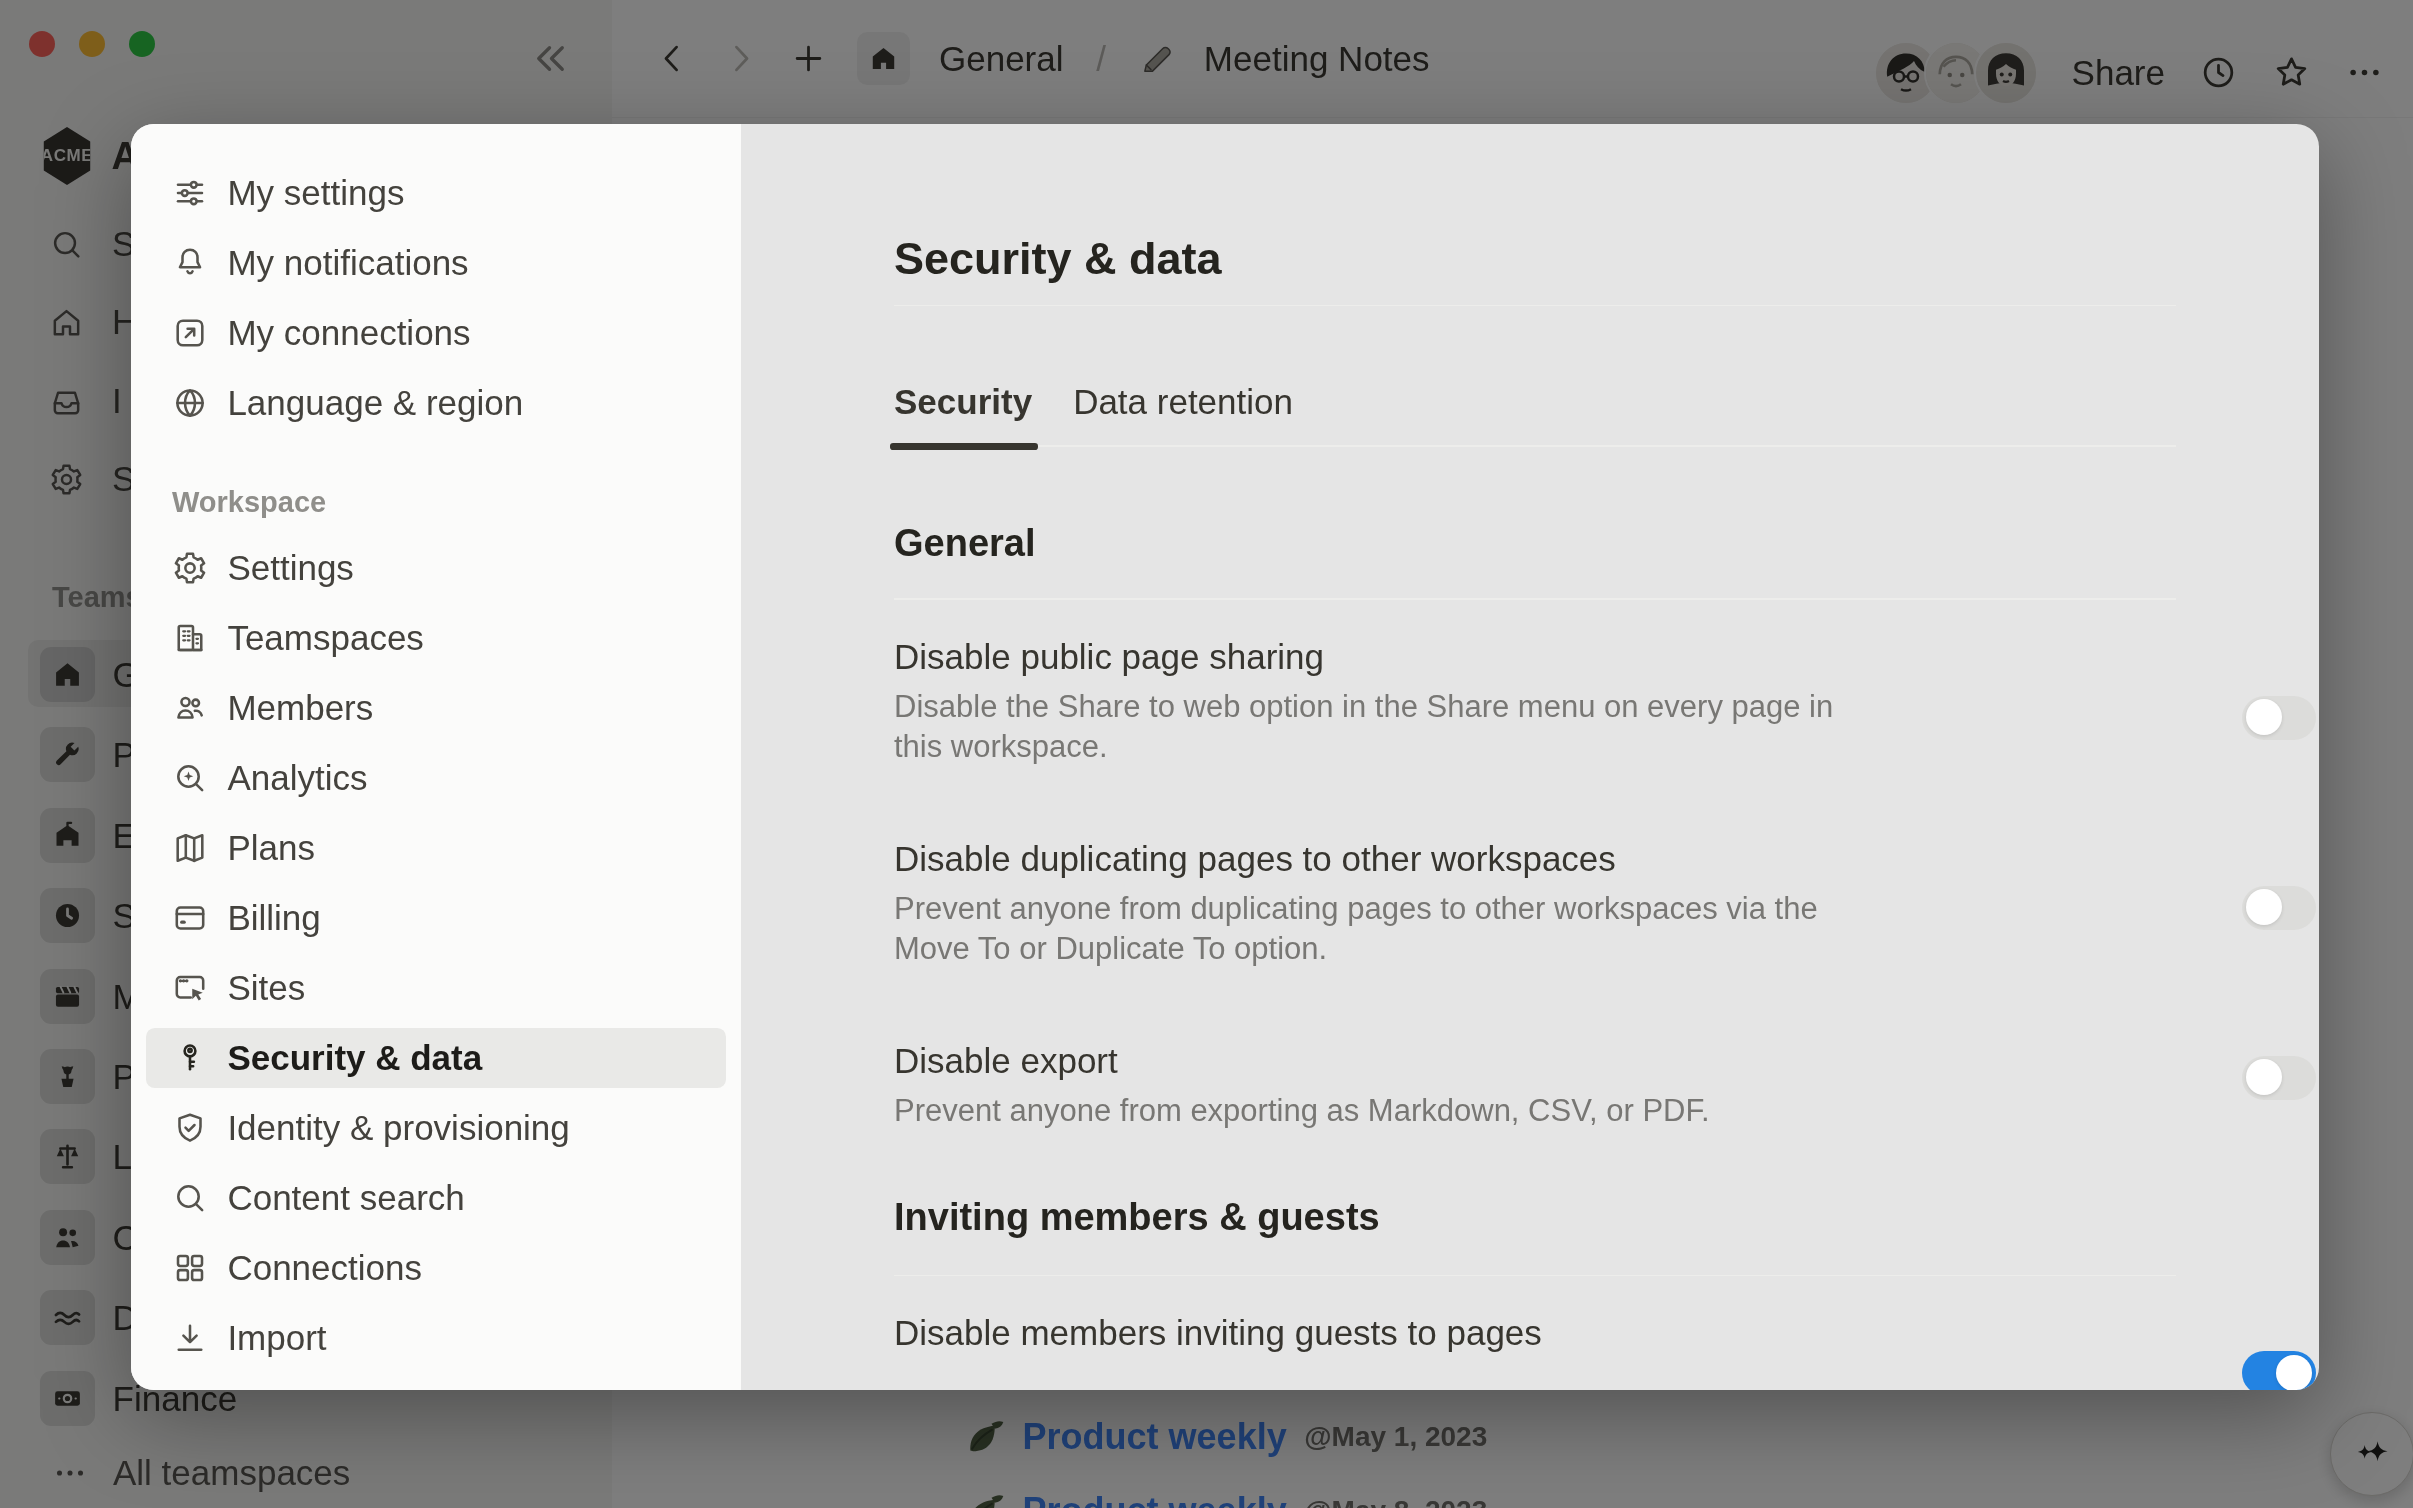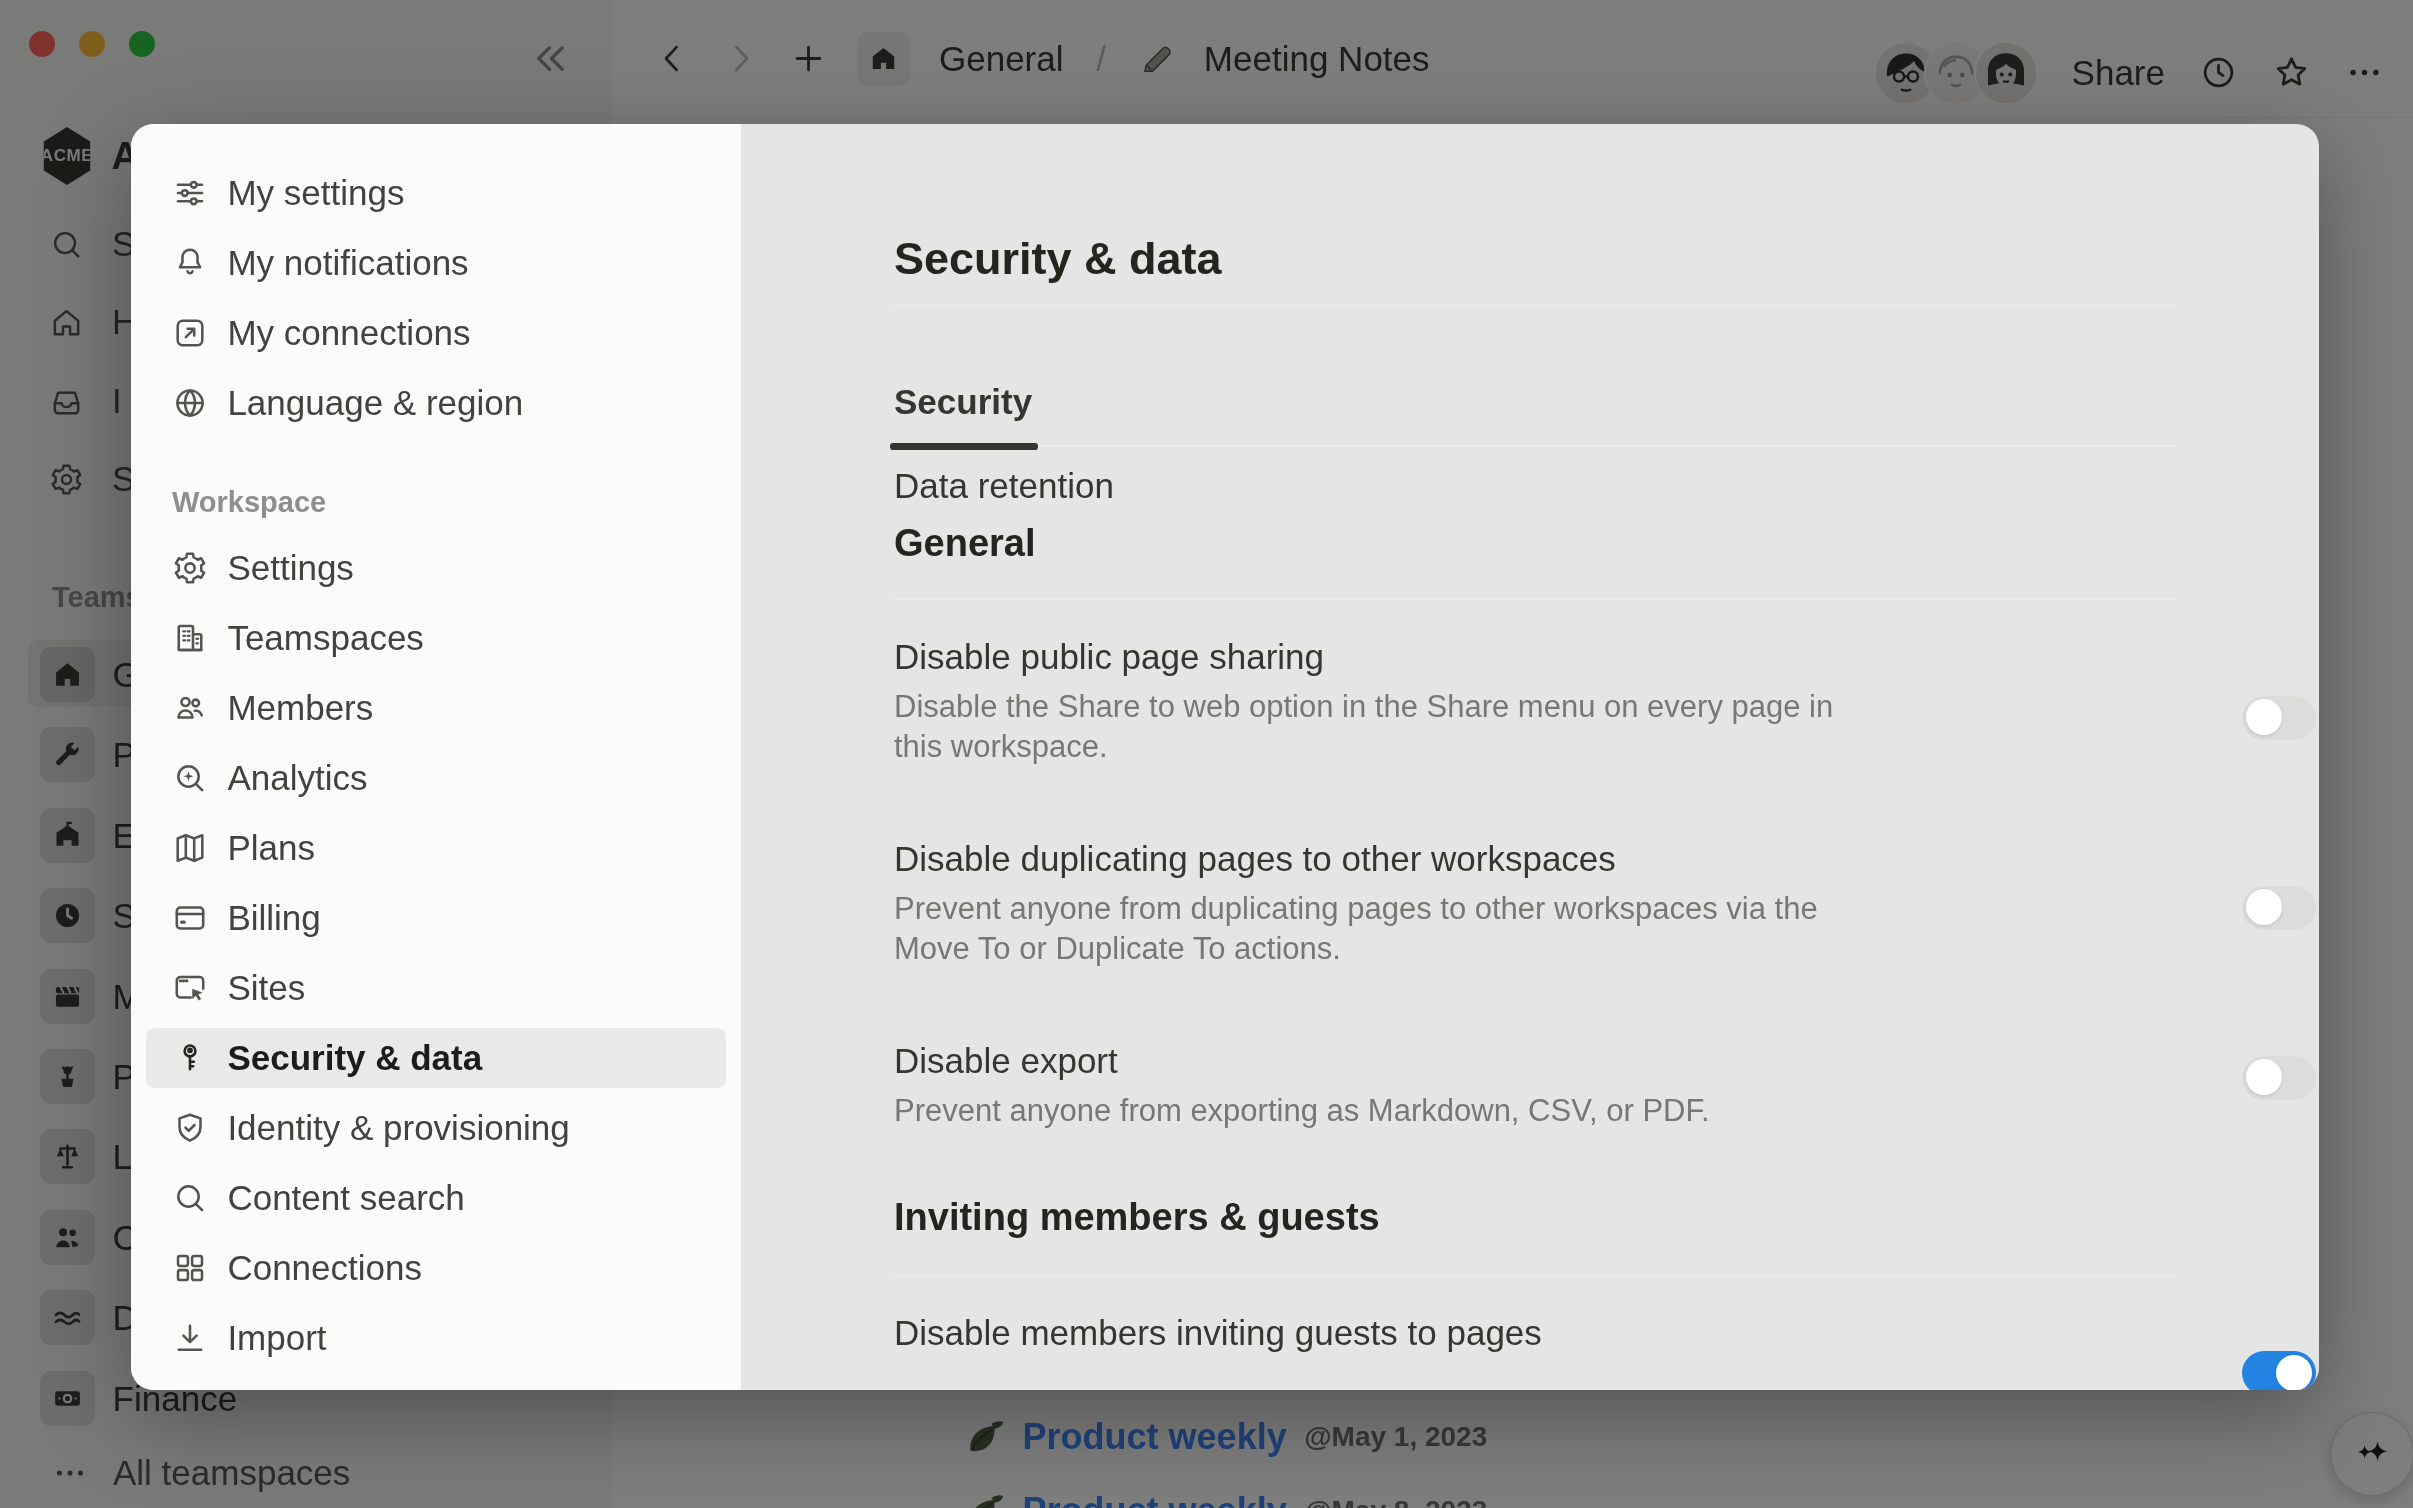--- a/index.html
+++ b/index.html
@@ -66,21 +66,21 @@
   .m-item{height:60px;margin:0 15px 10px 15px;border-radius:8.8px;display:flex;align-items:center;padding-left:26.4px;gap:19px;font-size:35px;color:#44423d;cursor:pointer;}
   .m-item .ic{width:36px;height:36px;color:#56544e;flex:none;}
   .m-item.active{background:#e9e9e7;font-weight:700;color:#1d1c19;}
   .m-item.active .ic{color:#26251f;}
   #m-ws-label{margin:53px 0 19px 41px;font-size:29px;font-weight:600;color:#8f8e8a;}
 
   #m-content{flex:1;position:relative;box-sizing:border-box;padding:107px 0 0 153px;overflow:hidden;}
   #m-title{font-size:45px;line-height:55px;font-weight:600;color:#25241f;}
   .divider{width:1282px;height:1.3px;background:#ededeb;}
   #div-title{margin-top:19px;}
-  #tabs{margin-top:74px;height:75px;width:1282px;position:relative;display:flex;gap:41px;flex-direction:column;}
+  #tabs{margin-top:74px;height:75px;width:1282px;position:relative;display:flex;gap:41px;}
   .tab{font-size:35px;line-height:43px;color:#37352f;cursor:pointer;position:relative;z-index:1;}
   .tab.active{font-weight:600;}
   #tab-line{position:absolute;left:0;top:65px;width:1282px;height:1.3px;background:#ededeb;}
   #tab-underline{position:absolute;top:63px;height:6.3px;border-radius:3.1px;background:#37352f;z-index:2;}
   .sec-heading{font-size:38px;line-height:47px;font-weight:600;color:#25241f;}
   .mt-sec0{margin-top:65px;}
   .mt-sec1{margin-top:28px;}
   .sec-div0{margin-top:31px;}
   .sec-div1{margin-top:34px;}
   .s-row{position:relative;padding:35px 113px 35px 0;}
@@ -582,21 +582,21 @@
           <div class="divider sec-div0"></div>
           <div class="s-row">
             <div class="rt">Disable public page sharing</div>
             <div class="rd">Disable the Share to web option in the Share menu on every page in this workspace.</div>
             <div class="toggle tg-0">
               <span class="knob"></span>
             </div>
           </div>
           <div class="s-row">
             <div class="rt">Disable duplicating pages to other workspaces</div>
-            <div class="rd">Prevent anyone from duplicating pages to other workspaces via the Move To or Duplicate To actions.</div>
+            <div class="rd">Prevent anyone from duplicating pages to other workspaces via the Move To or Duplicate To option.</div>
             <div class="toggle tg-1">
               <span class="knob"></span>
             </div>
           </div>
           <div class="s-row">
             <div class="rt">Disable export</div>
             <div class="rd">Prevent anyone from exporting as Markdown, CSV, or PDF.</div>
             <div class="toggle tg-2">
               <span class="knob"></span>
             </div>

